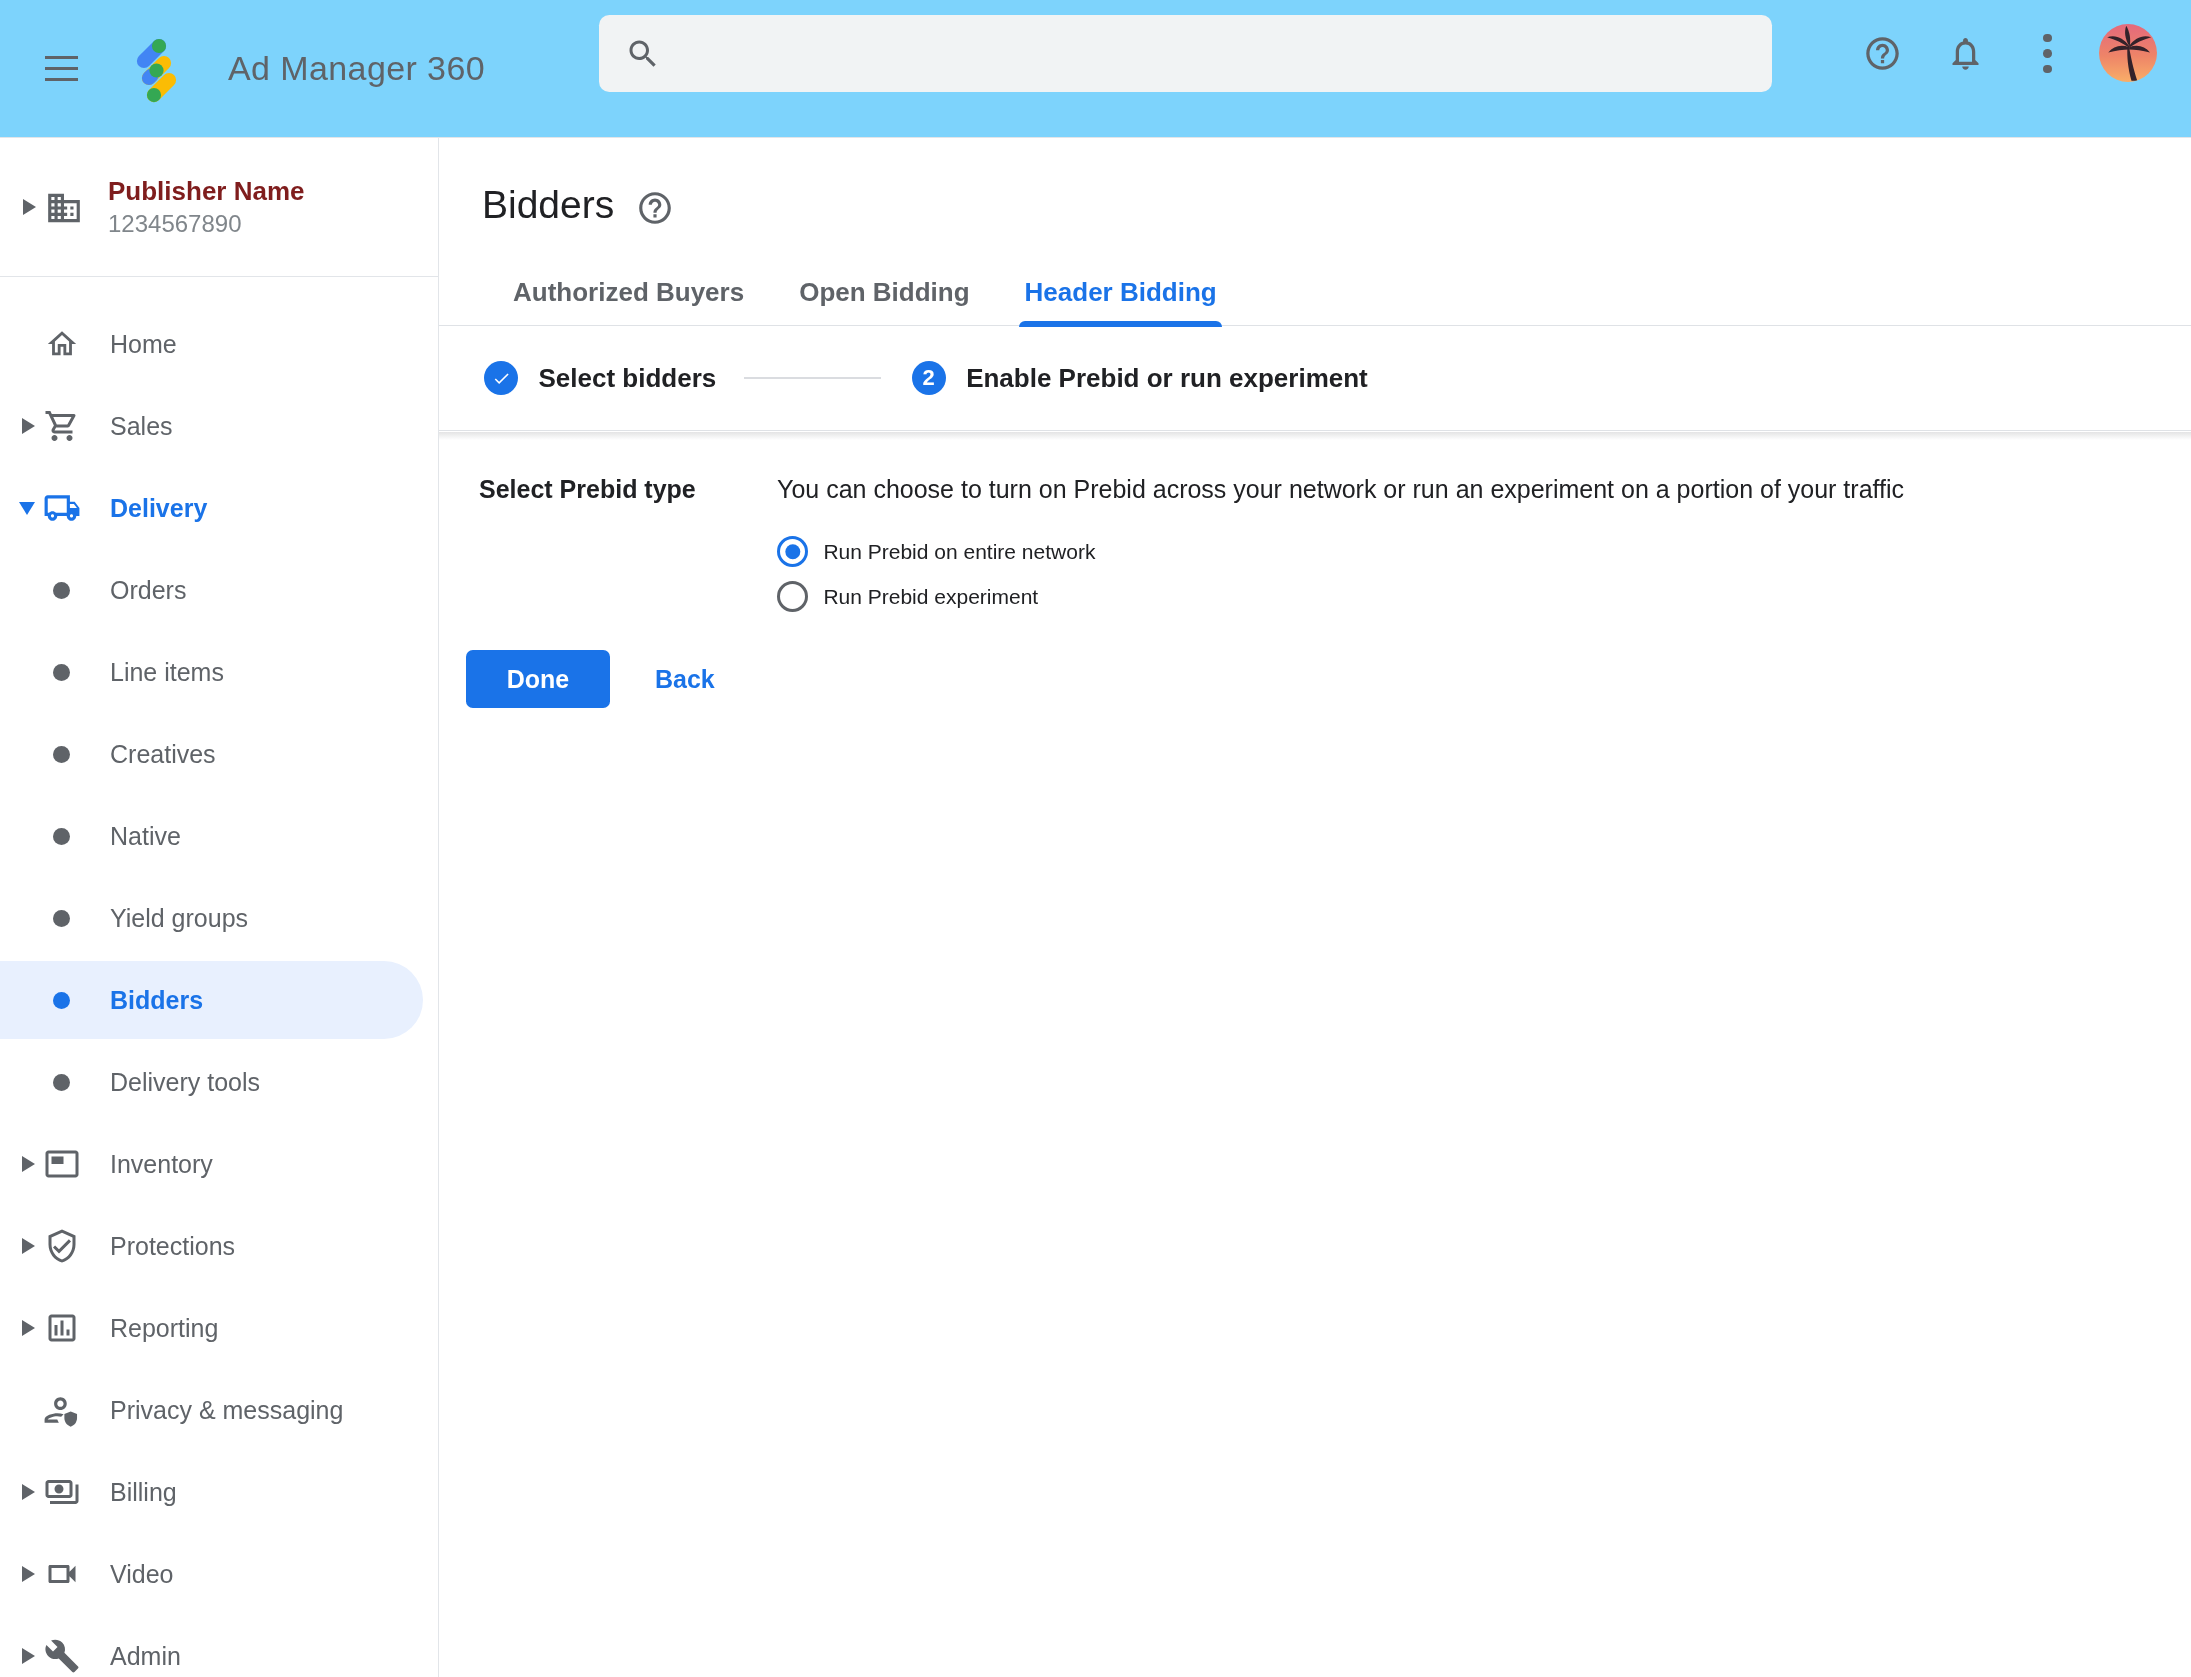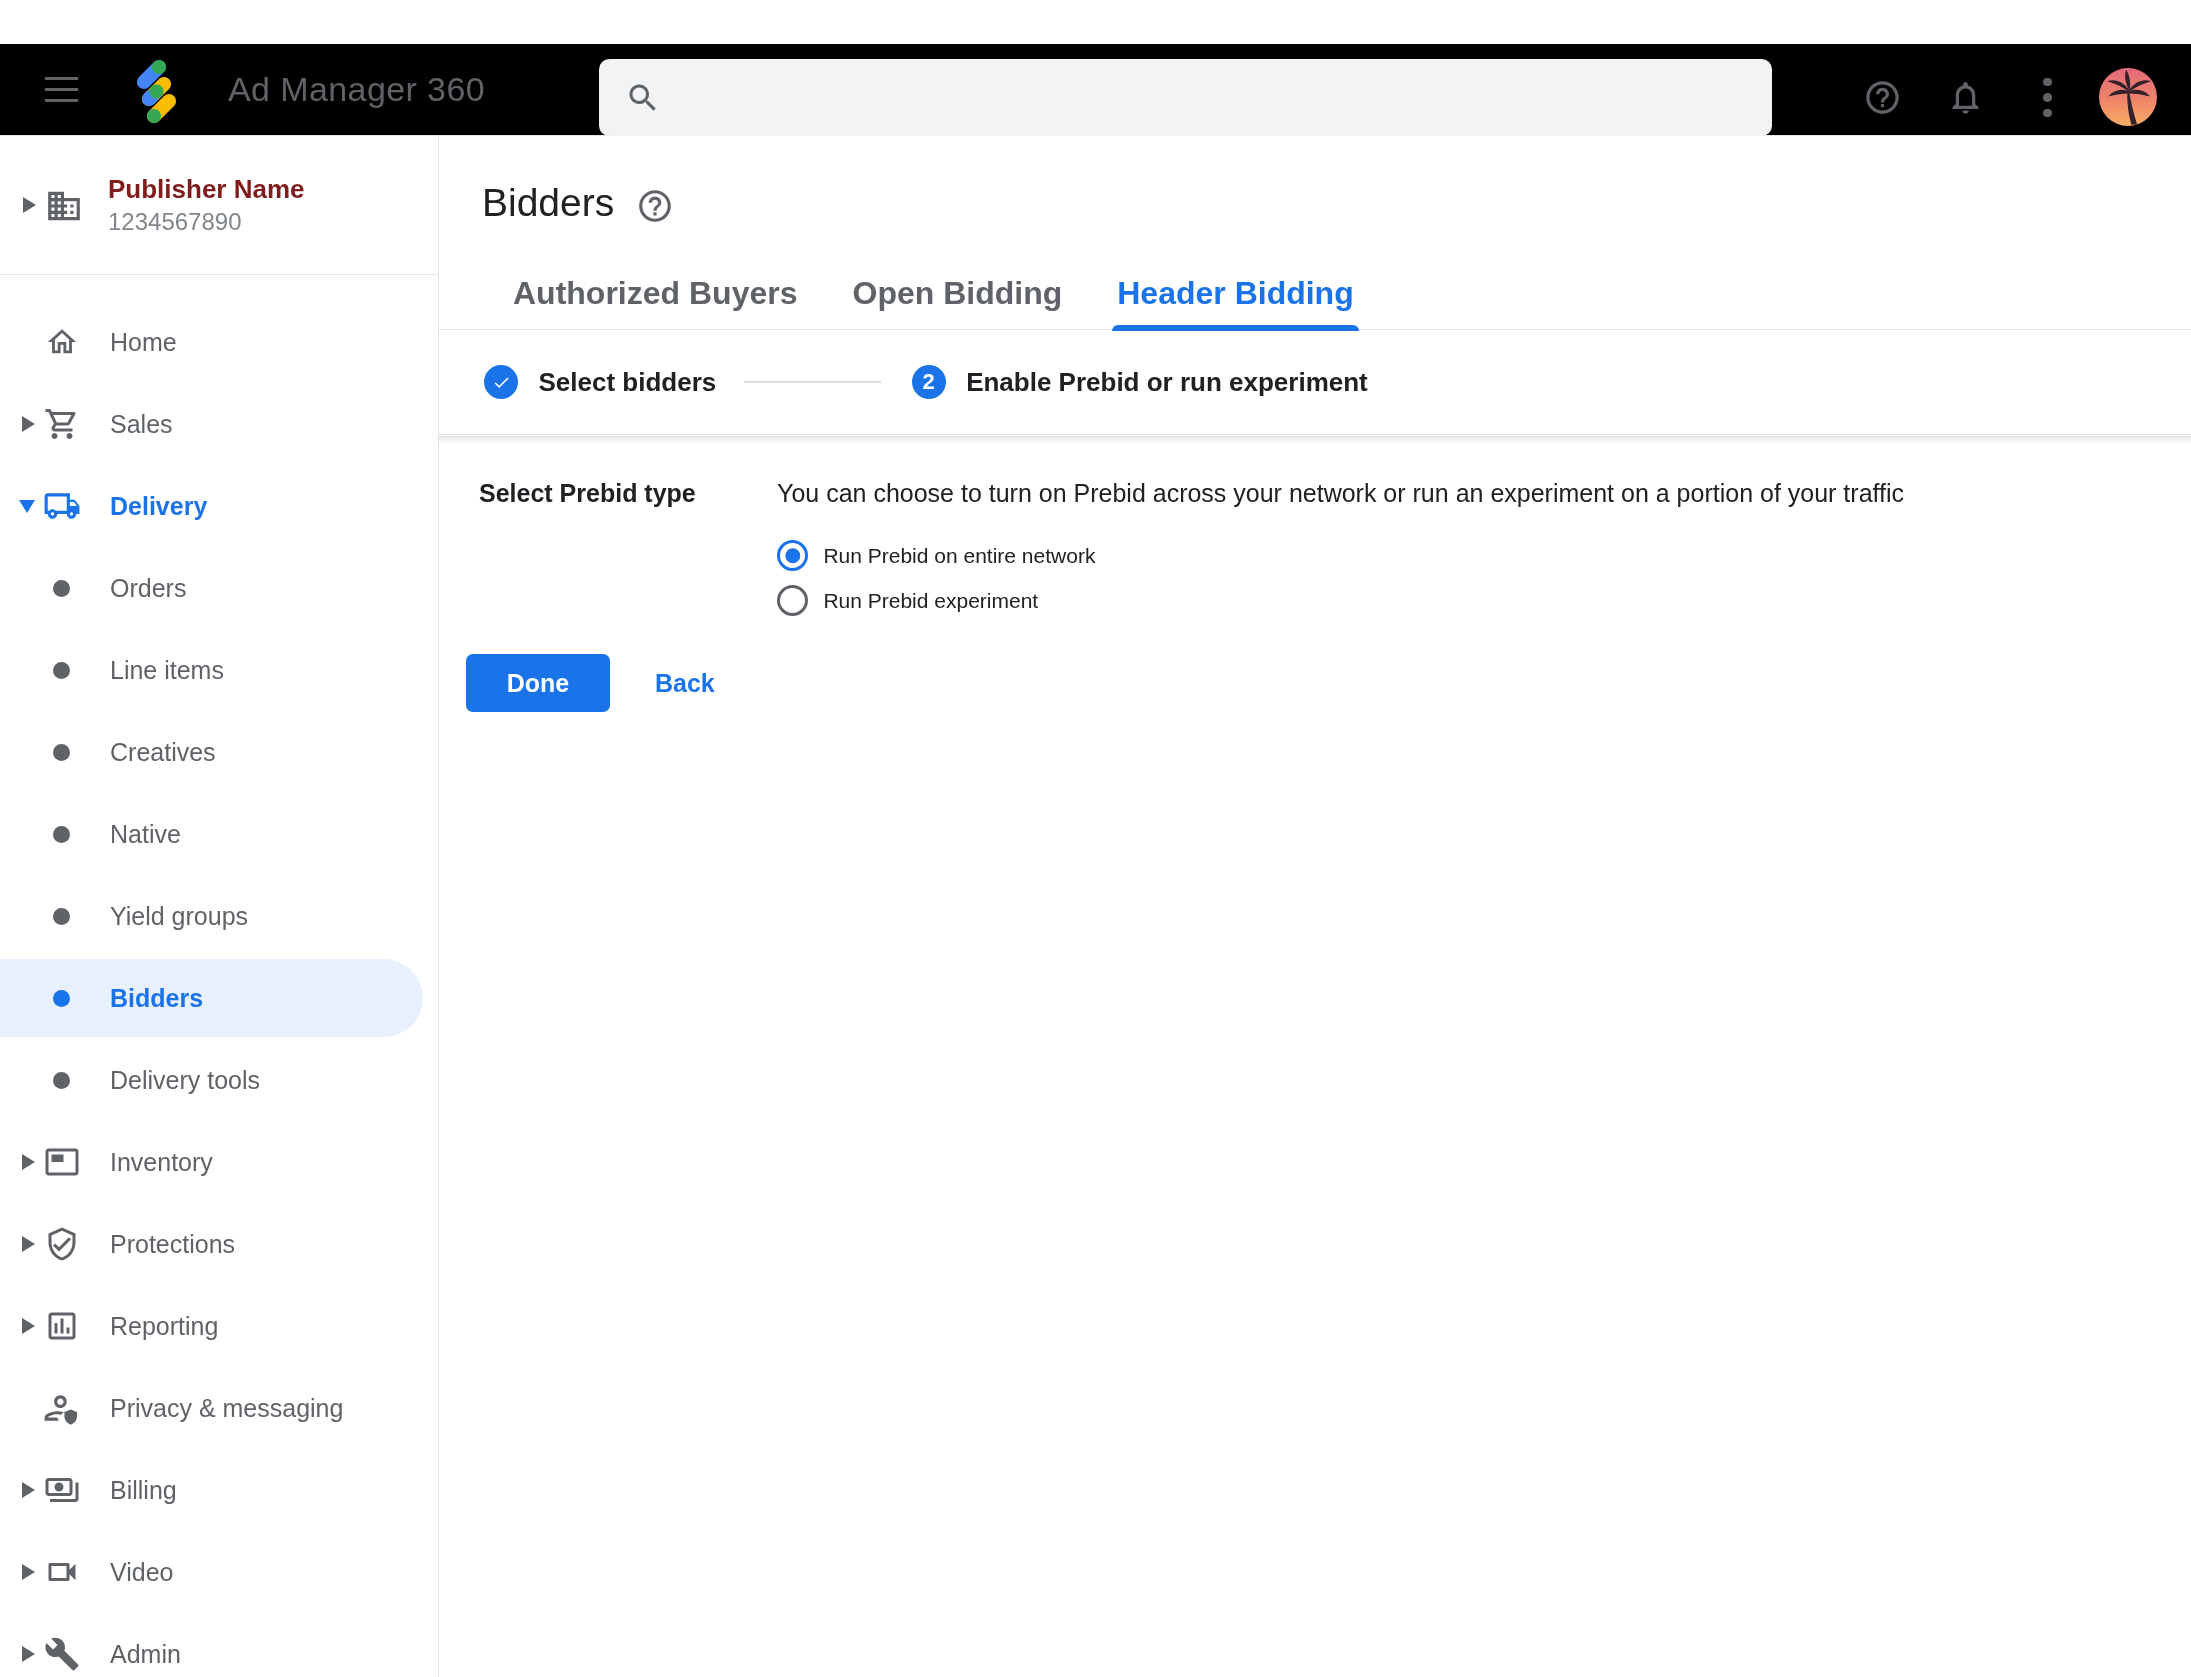--- a/index.html
+++ b/index.html
@@ -8,26 +8,25 @@
     font-family: "Liberation Sans", sans-serif;
     background: #ffffff;
     color: #202124;
     overflow: hidden;
   }
   button { background: none; border: none; font-family: inherit; cursor: pointer; }
 
   
   .topbar {
     position: relative;
-    height: 92px;
+    height: 138px;
     display: flex;
     align-items: center;
     border-bottom: 1.7px solid #e2e5e9;
-    background: #000000;
-    margin-top: 44px;
+    background: #7dd3fc;
   }
   .menu-btn { margin-left: 45px; width: 34px; height: 34px; display: flex; flex-direction: column; justify-content: center; }
   .menu-btn i { display: block; width: 33px; height: 4.3px; background: #5f6368; margin: 4.3px 0; }
   .logo-wrap { display: flex; align-items: center; margin-left: 45px; }
   .logo-svg { width: 68px; height: 74px; }
   .app-name { margin-left: 36px; font-size: 34px; color: #5f6368; letter-spacing: 0.4px; white-space: nowrap; }
   .search {
     position: absolute; left: 599px; top: 15.4px;
     width: 1173px; height: 77px;
     background: #f1f3f4; border-radius: 10.3px;
@@ -95,21 +94,21 @@
 
   
   .main { flex: 1; position: relative; background: #fff; }
   .page-title-row { display: flex; align-items: center; margin: 45px 0 0 43px; }
   .page-title { font-size: 39px; font-weight: 400; color: #202124; }
   .title-help { margin-left: 22px; margin-top: 5.1px; }
 
   .tabs { margin-top: 50px; padding-left: 74px; border-bottom: 1.7px solid #dfe2e6; display: flex; }
   .tab {
     position: relative; margin-right: 55px; padding-bottom: 17px;
-    font-size: 32px; font-weight: 700; color: #5f6368; white-space: nowrap; cursor: pointer;
+    font-size: 26px; font-weight: 700; color: #5f6368; white-space: nowrap; cursor: pointer;
   }
   .tab.active { color: #1a73e8; }
   .tab.active::after {
     content: ""; position: absolute; left: -5.1px; right: -5.1px; bottom: -1.7px;
     height: 6px; background: #1a73e8; border-radius: 6px 6px 0 0;
   }
 
   .stepper {
     position: relative; height: 105px; border-bottom: 1.7px solid #dfe2e6;
     display: flex; align-items: center; padding-left: 45px; gap: 12px;

